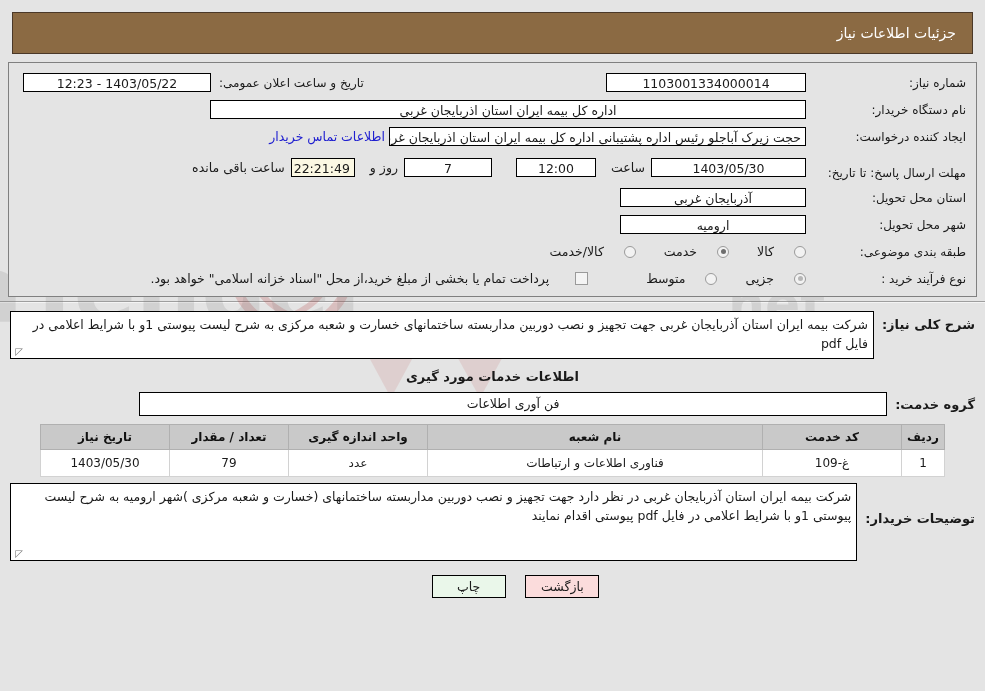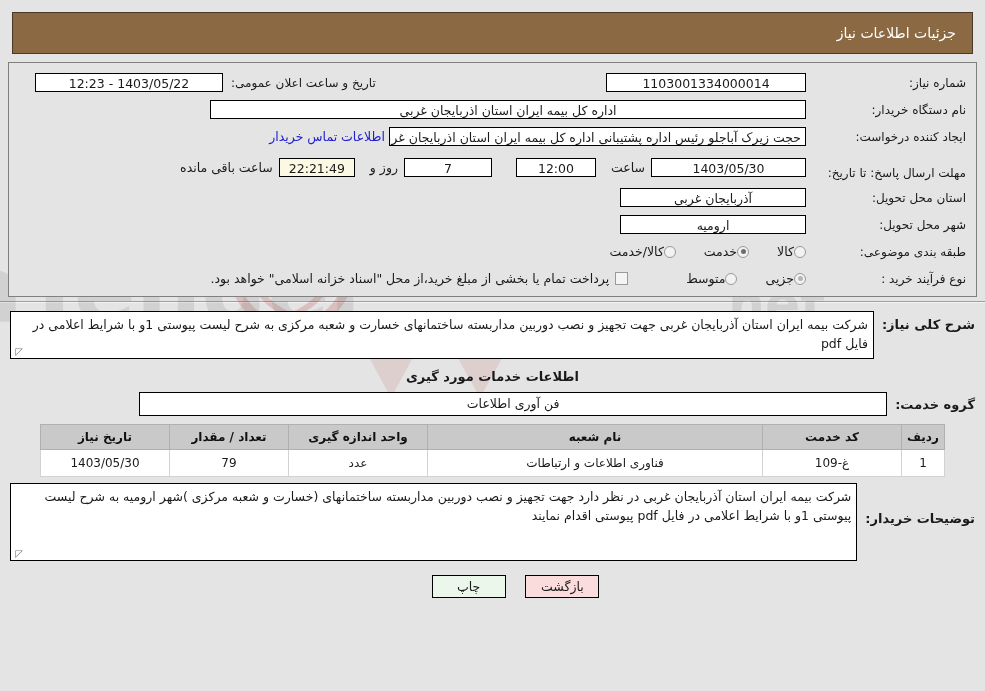--- a/index.html
+++ b/index.html
@@ -115,21 +115,21 @@
 
   
   .radio-group {
     display: flex;
     align-items: center;
     gap: 0;
   }
   .radio-item {
     display: flex;
     align-items: center;
-    gap: 0;
+    gap: 20px;
     margin-left: 28px;
     cursor: pointer;
   }
   .radio {
     width: 12px; height: 12px;
     border-radius: 50%;
     border: 1px solid #9a9a9a;
     background: #f2f2f2;
     box-sizing: border-box;
     display: inline-block;
@@ -302,21 +302,21 @@
 </div>
 
 <div class="panel">
   <div class="panel-inner">
 
     <div class="row">
       <div class="lbl lbl-w">شماره نیاز:</div>
       <div class="fld center" style="width:200px">1103001334000014</div>
       <div class="spacer"></div>
       <div class="lbl">تاریخ و ساعت اعلان عمومی:</div>
-      <div class="fld center" style="width:188px;margin-left:16px">1403/05/22 - 12:23</div>
+      <div class="fld center" style="width:188px;margin-left:4px">1403/05/22 - 12:23</div>
     </div>
 
     <div class="row">
       <div class="lbl lbl-w">نام دستگاه خریدار:</div>
       <div class="fld" style="width:596px">اداره کل بیمه ایران استان اذربایجان غربی</div>
     </div>
 
     <div class="row">
       <div class="lbl lbl-w">ایجاد کننده درخواست:</div>
       <div class="fld" style="width:417px">حجت زیرک آباجلو رئیس اداره پشتیبانی اداره کل بیمه ایران استان اذربایجان غربی</div>
@@ -324,21 +324,21 @@
     </div>
 
     <div class="row" style="min-height:34px">
       <div class="lbl lbl-w lbl-2">مهلت ارسال پاسخ: تا تاریخ:</div>
       <div class="fld center" style="width:155px">1403/05/30</div>
       <div class="inline-lbl">ساعت</div>
       <div class="fld center" style="width:80px">12:00</div>
       <div style="width:24px"></div>
       <div class="fld center" style="width:88px">7</div>
       <div class="inline-lbl">روز و</div>
-      <div class="fld center cream" style="width:76px">22:21:49</div>
+      <div class="fld center cream" style="width:64px">22:21:49</div>
       <div class="inline-lbl">ساعت باقی مانده</div>
     </div>
 
     <div class="row">
       <div class="lbl lbl-w">استان محل تحویل:</div>
       <div class="fld" style="width:186px">آذربایجان غربی</div>
     </div>
 
     <div class="row">
       <div class="lbl lbl-w">شهر محل تحویل:</div>

